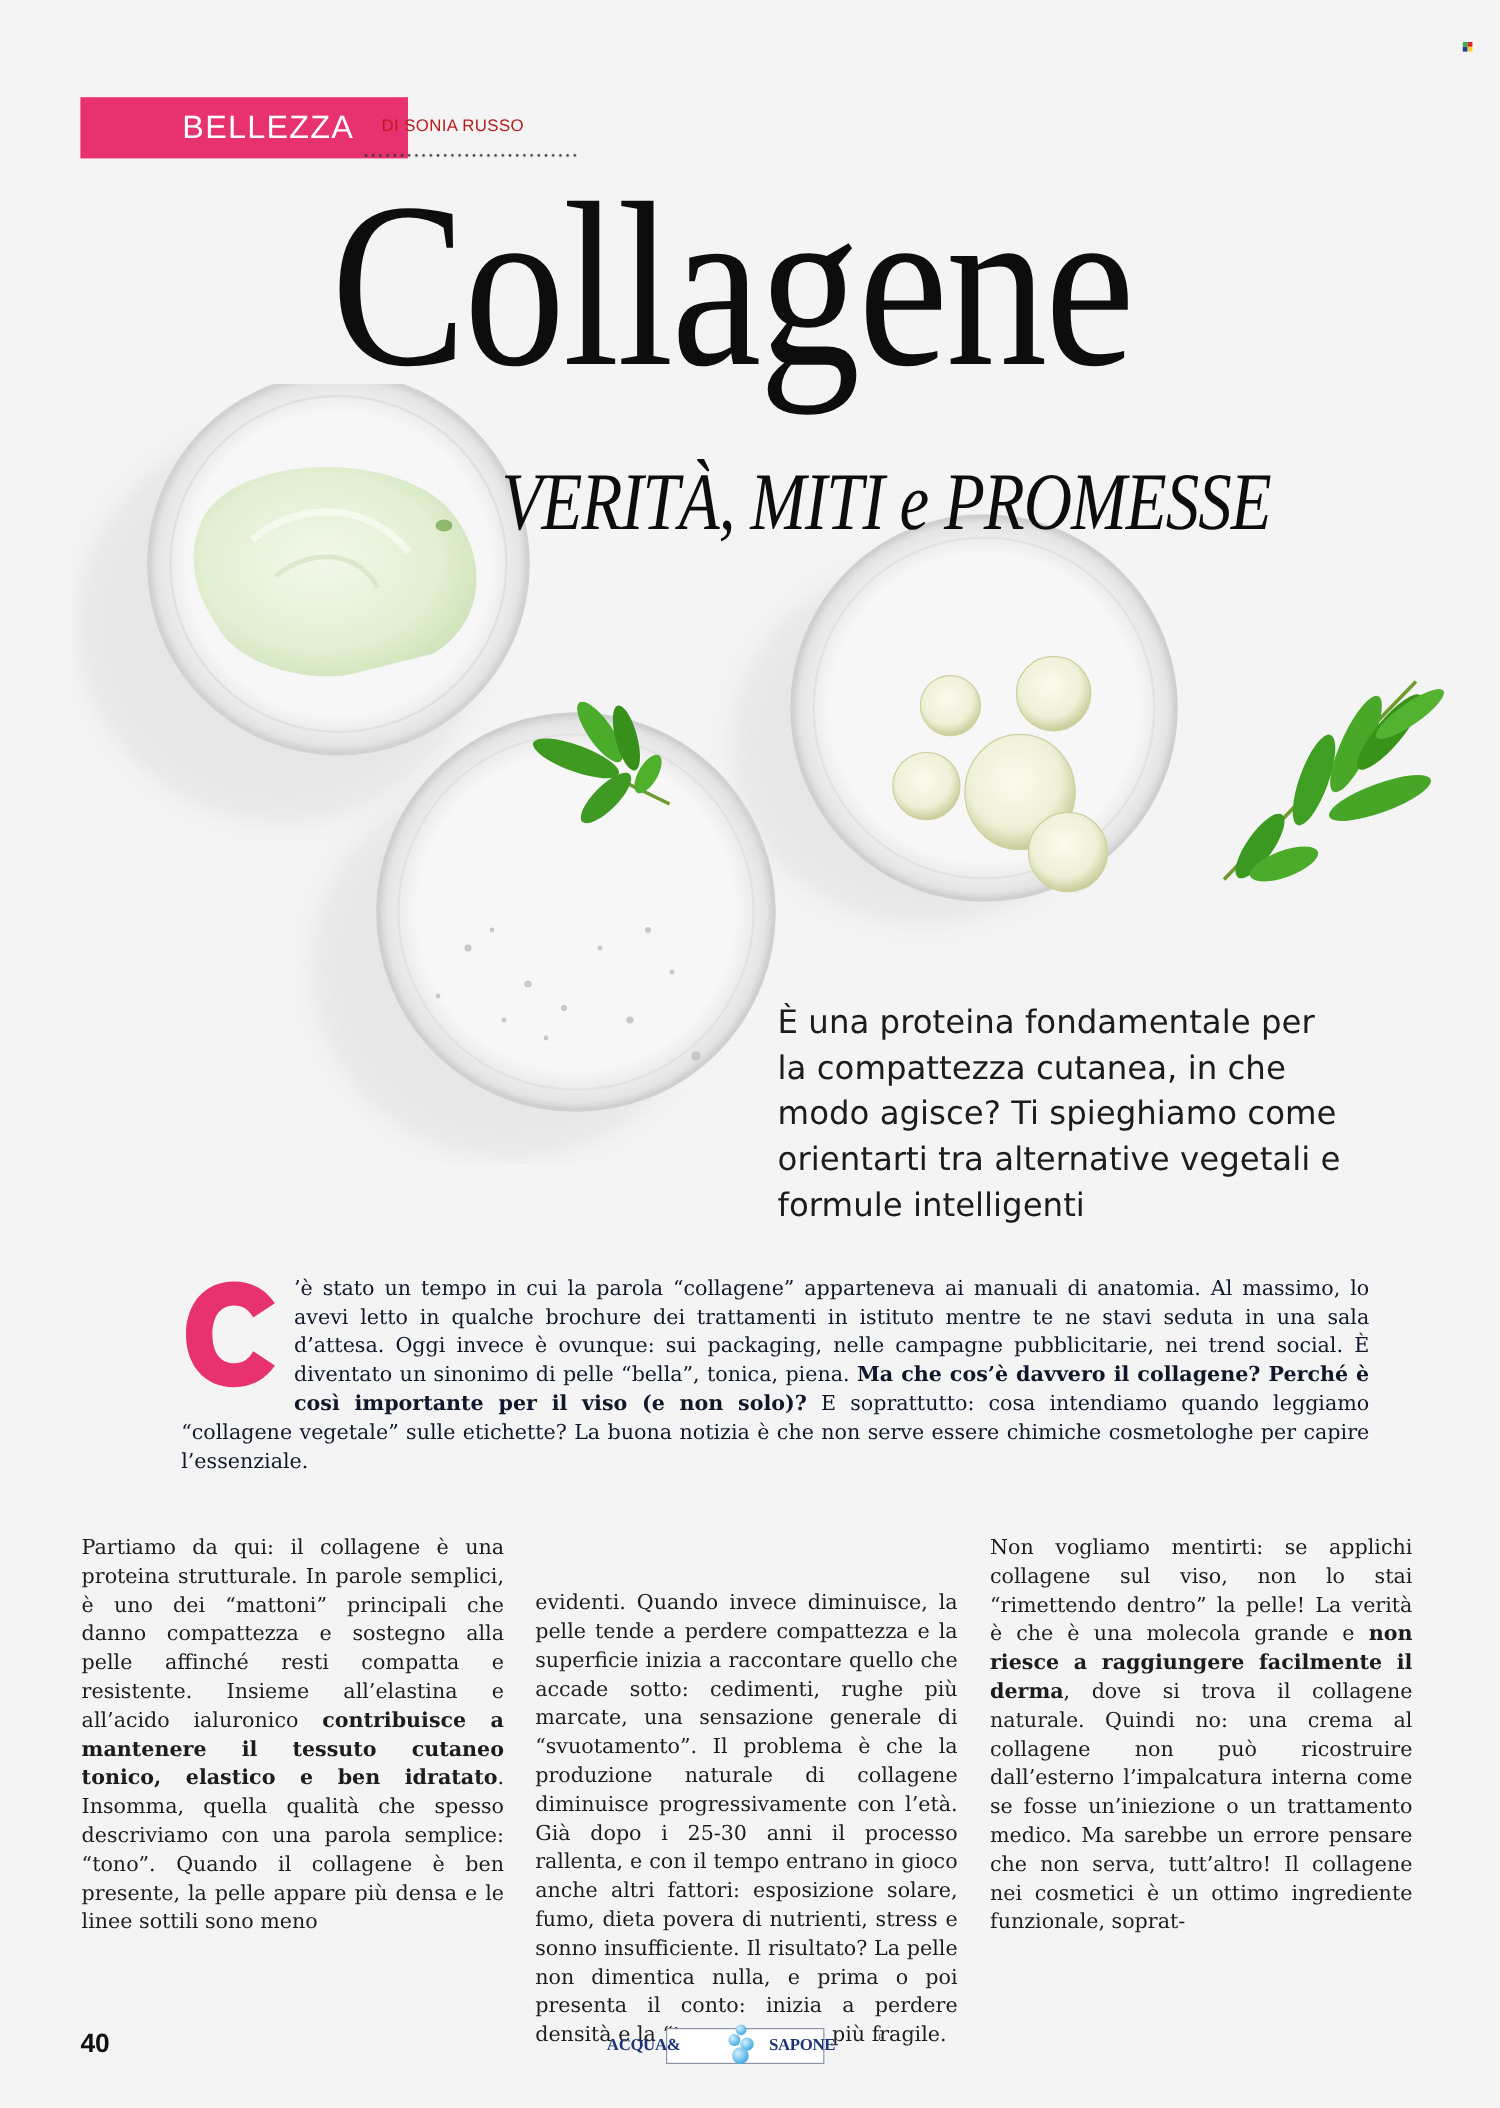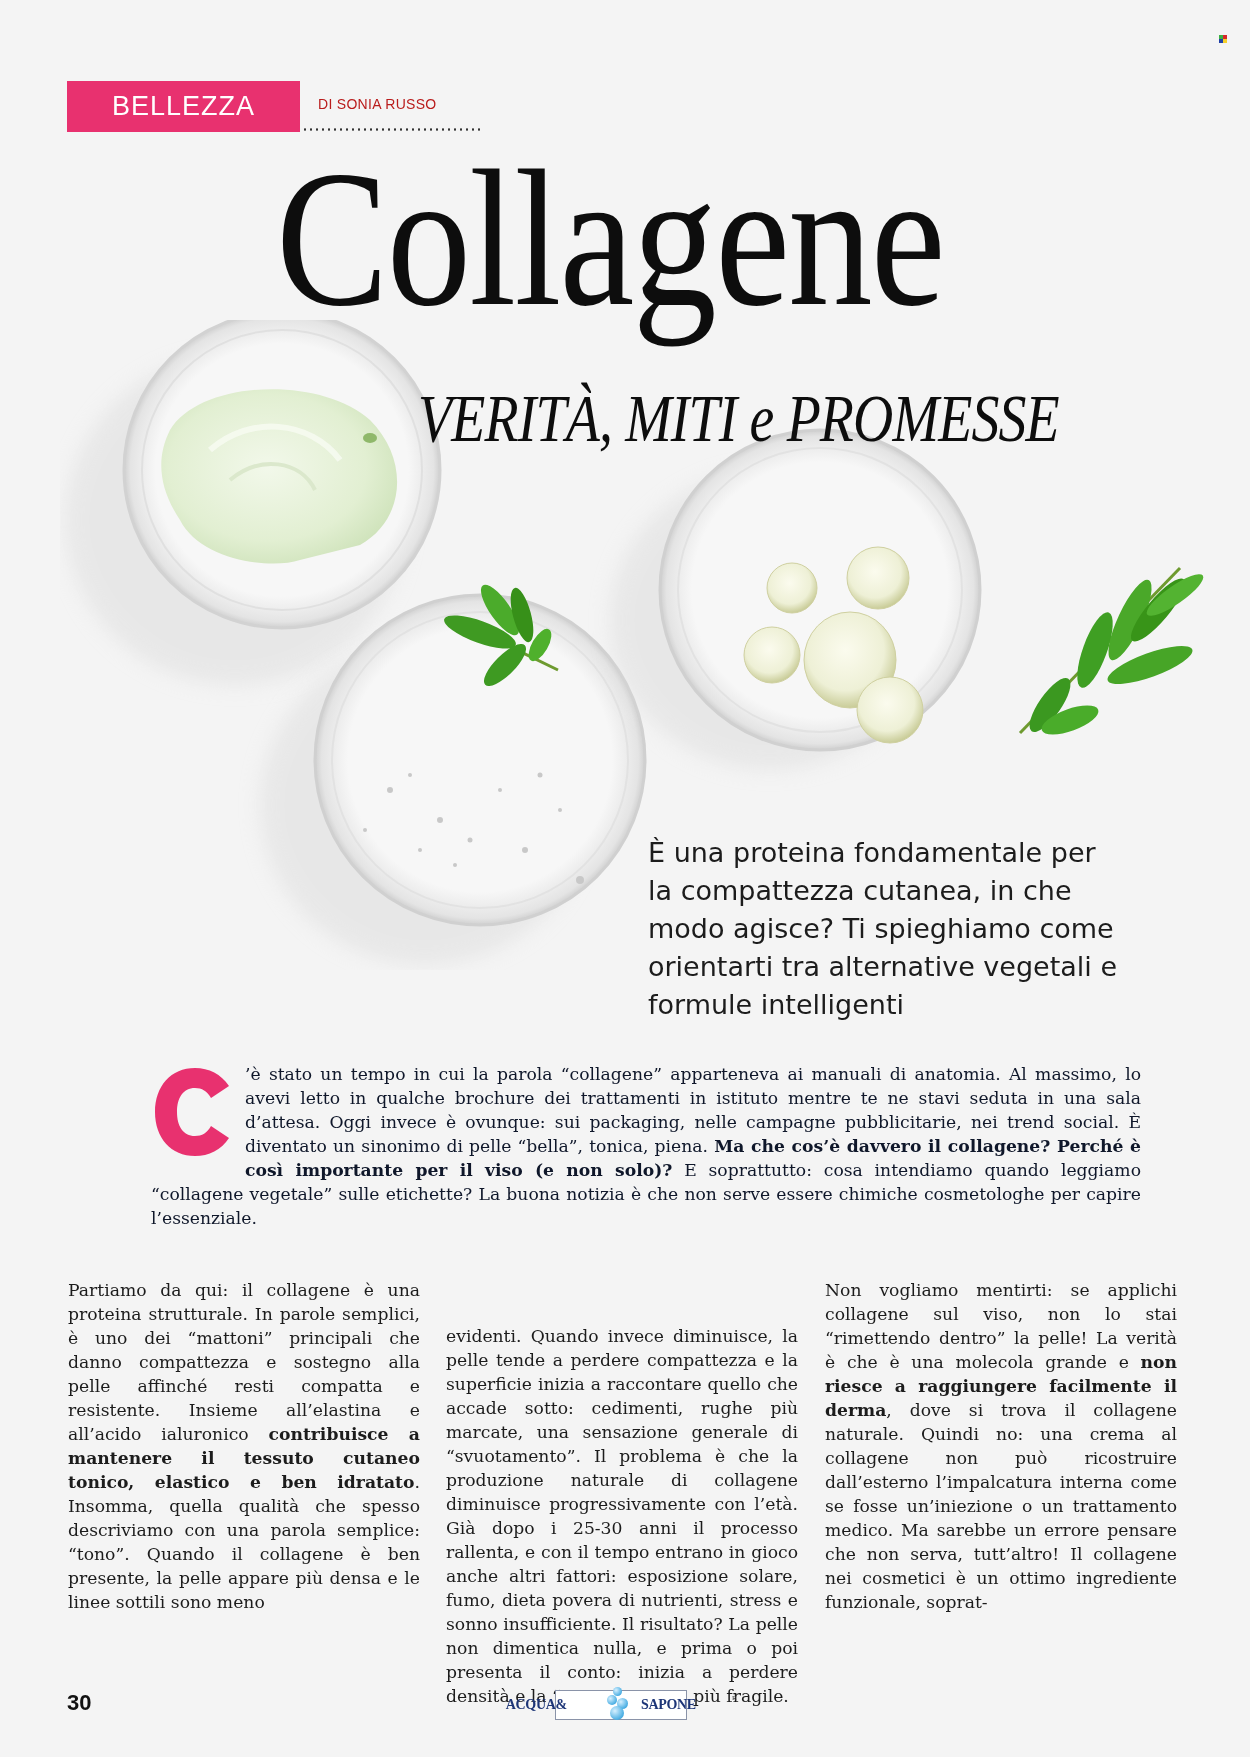--- a/index.html
+++ b/index.html
@@ -13,21 +13,21 @@
 
   
   .corner-mark { left: 1219px; top: 35px; width: 8px; height: 8px; display: grid; grid-template-columns: 4px 4px; grid-template-rows: 4px 4px; }
   .corner-mark span { display: block; }
 
   
   .section-tag {
     left: 67px; top: 81px; width: 233px; height: 51px;
     background: #e8316f; color: #fff;
     font-family: "Liberation Sans", sans-serif; font-size: 27px; letter-spacing: 1px;
-    display: flex; align-items: center; justify-content: center;
+    display: flex; align-items: center; justify-content: center; padding-left: 40px;
   }
   .byline {
     left: 318px; top: 96px;
     font-family: "Liberation Sans", sans-serif; font-size: 14px; color: #b91c1c; letter-spacing: 0.3px;
   }
   .byline-dots {
     left: 302px; top: 128px; width: 180px; height: 3px;
     background-image: radial-gradient(circle, #333 1px, transparent 1.3px);
     background-size: 6px 3px; background-repeat: repeat-x;
   }
@@ -202,21 +202,21 @@
 </div>
 
 <div class="abs col col2">
   <p>evidenti. Quando invece diminuisce, la pelle tende a perdere compattezza e la superficie inizia a raccontare quello che accade sotto: cedimenti, rughe più marcate, una sensazione generale di “svuotamento”. Il problema è che la produzione naturale di collagene diminuisce progressivamente con l’età. Già dopo i 25-30 anni il processo rallenta, e con il tempo entrano in gioco anche altri fattori: esposizione solare, fumo, dieta povera di nutrienti, stress e sonno insufficiente. Il risultato? La pelle non dimentica nulla, e prima o poi presenta il conto: inizia a perdere densità e la “trama” appare più fragile.</p>
 </div>
 
 <div class="abs col col3">
   <p><span>Non vogliamo mentirti: se applichi collagene sul viso, non lo stai “rimettendo dentro” la pelle! La verità è che è una molecola grande e </span><b>non riesce a raggiungere facilmente il derma</b><span>, dove si trova il collagene naturale. Quindi no: una crema al collagene non può ricostruire dall’esterno l’impalcatura interna come se fosse un’iniezione o un trattamento medico. Ma sarebbe un errore pensare che non serva, tutt’altro! Il collagene nei cosmetici è un ottimo ingrediente funzionale, soprat-</span></p>
 </div>
 
-<div class="abs page-number">30</div>
+<div class="abs page-number">40</div>
 <div class="logo">
   <span>ACQUA&amp;</span>
   <span class="bubbles">
     <i style="left:9px;top:-4px;width:9px;height:9px"></i>
     <i style="left:3px;top:4px;width:10px;height:10px"></i>
     <i style="left:13px;top:7px;width:11px;height:11px"></i>
     <i style="left:6px;top:15px;width:14px;height:14px"></i>
   </span>
   <span>SAPONE</span>
   <sup>R</sup>

